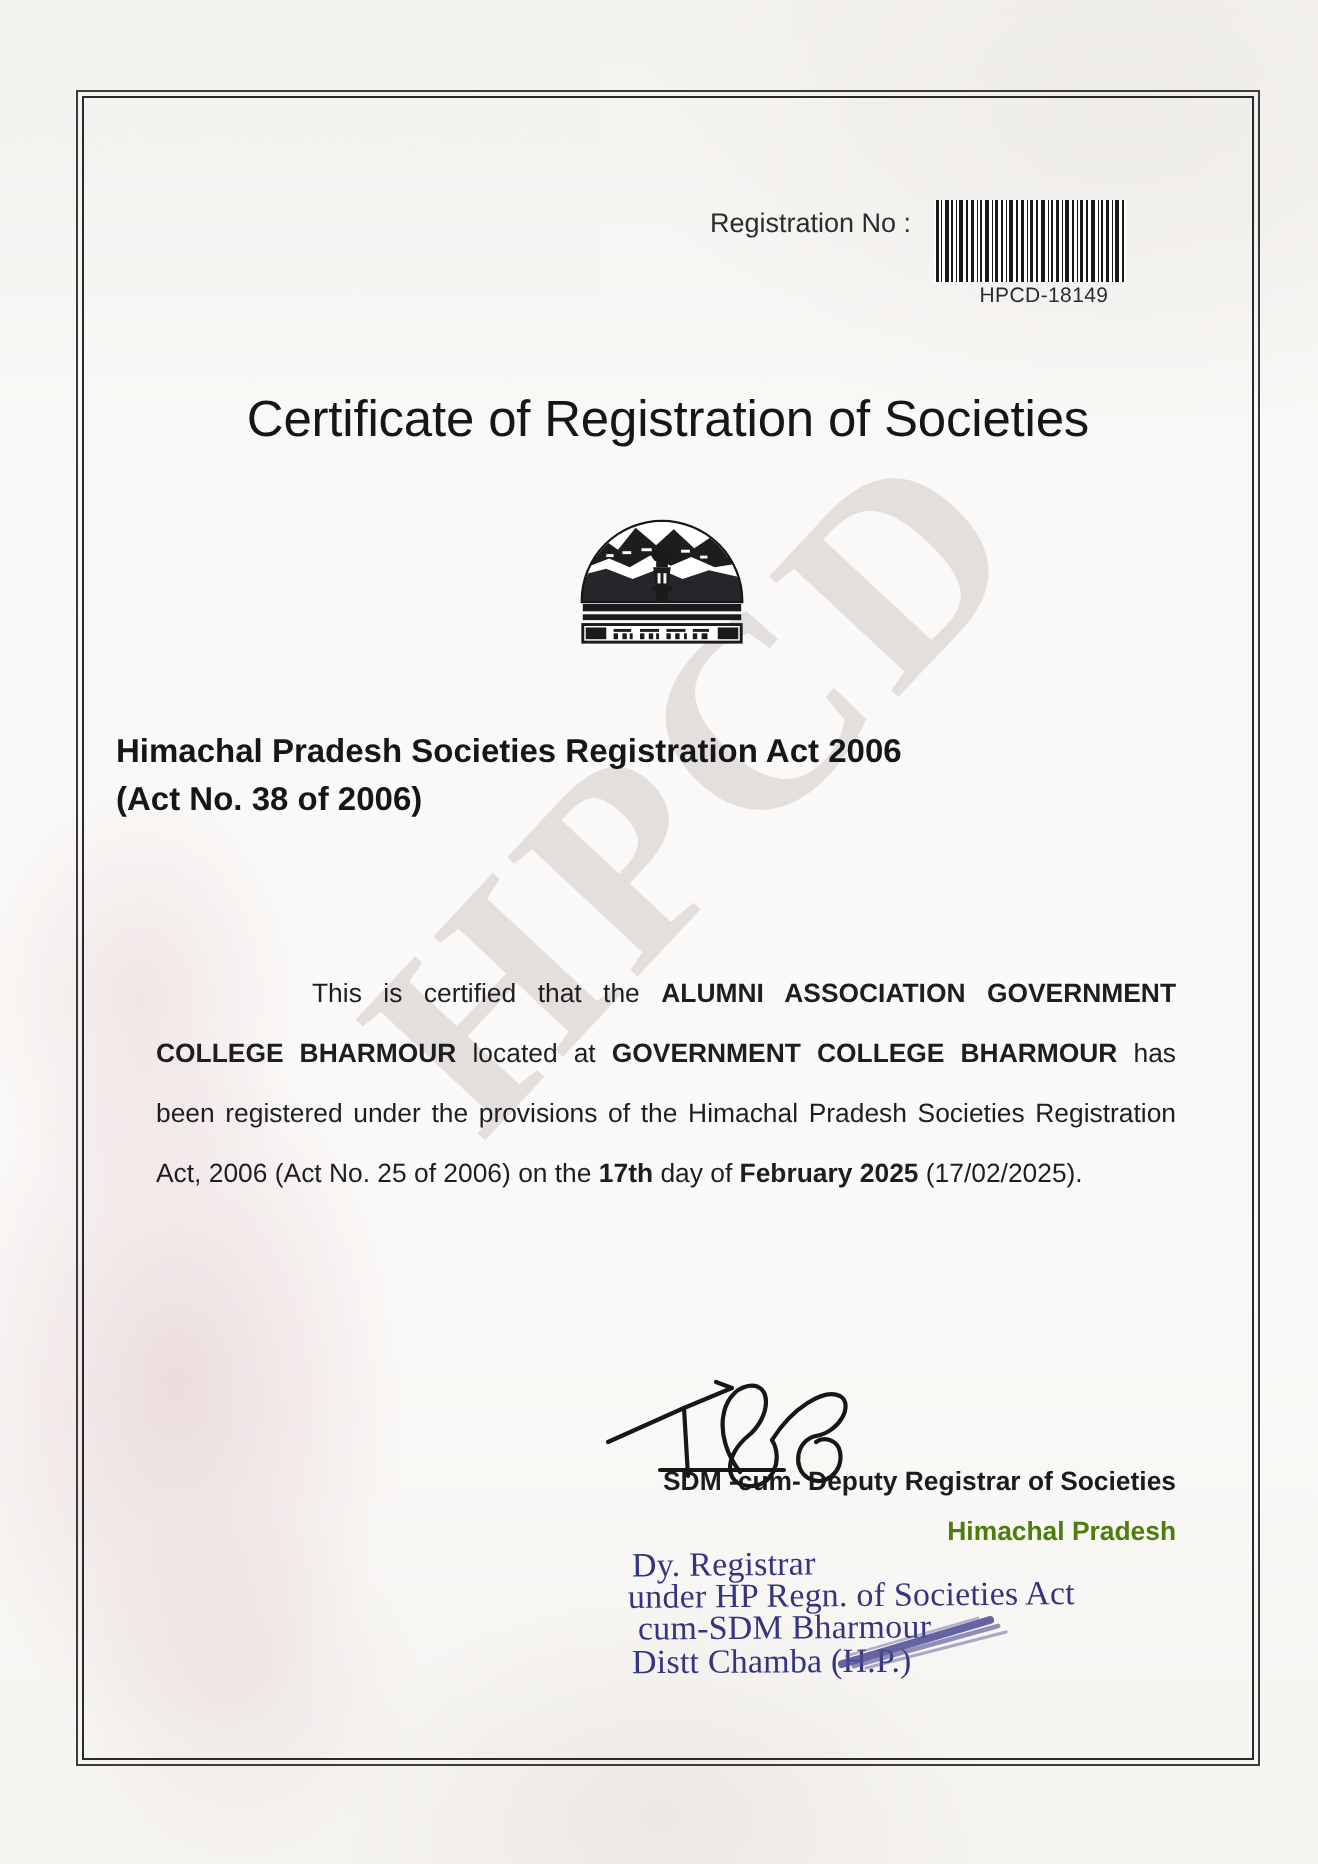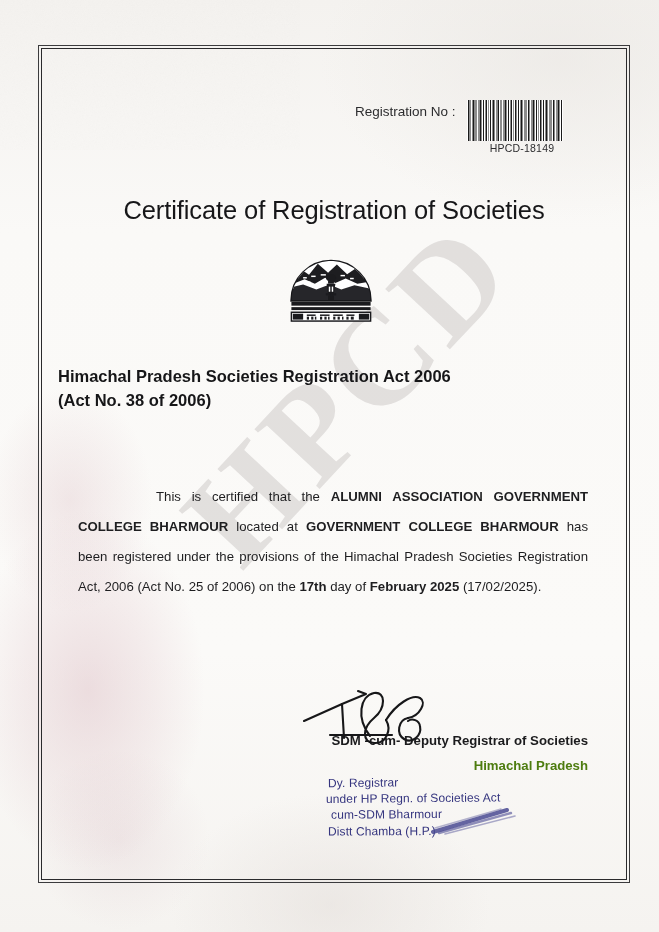--- a/index.html
+++ b/index.html
@@ -205,25 +205,24 @@
   }
 
   
   #handwritten {
     position: absolute;
     left: 316px;
     top: 774px;
     width: 230px;
     z-index: 4;
     color: #35357f;
-    font-family: Liberation Sans, sans-serif;
-    font-size: 12px;
+    font-family: Liberation Serif, serif;
+    font-size: 17px;
     line-height: 16.2px;
     letter-spacing: 0.1px;
-    margin-left: 12px;
   }
   #handwritten div { white-space: nowrap; }
   .hw-l1 { margin-left: 0px; transform: rotate(-0.6deg); }
   .hw-l2 { margin-left: -2px; transform: rotate(-0.5deg); }
   .hw-l3 { margin-left: 3px; transform: rotate(-0.4deg); }
   .hw-l4 { margin-left: 0px; transform: rotate(-0.3deg); }
   #hw-flourish {
     position: absolute;
     left: 103px;
     top: 32px;

